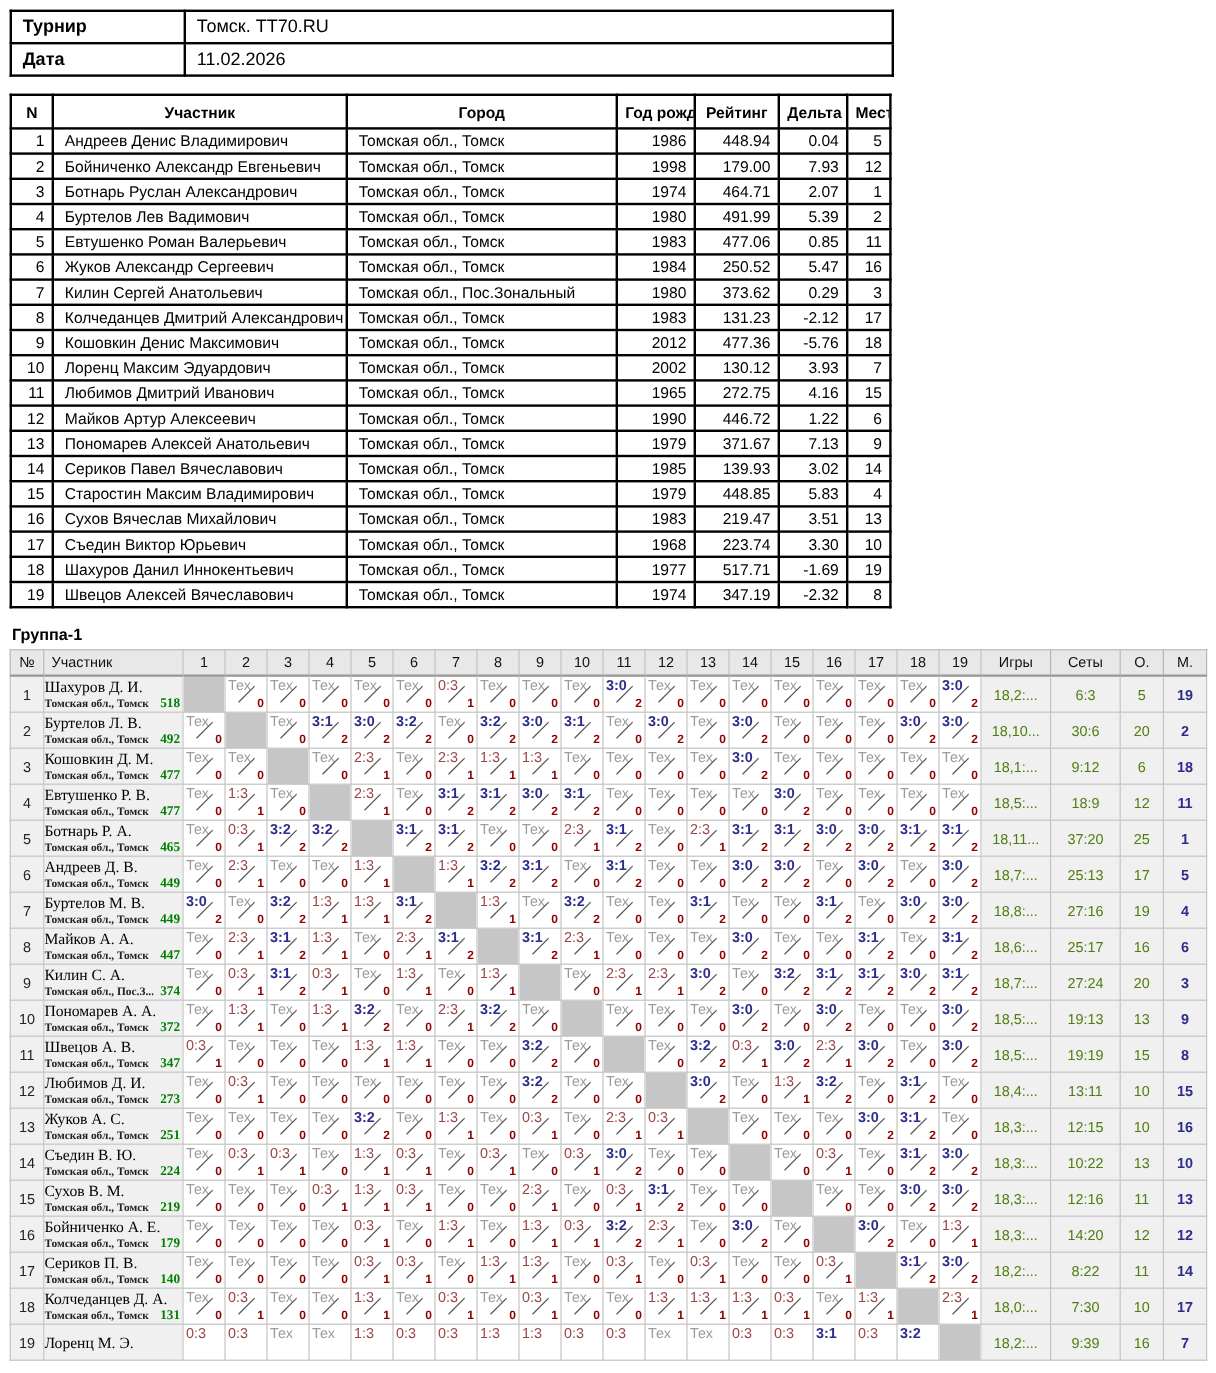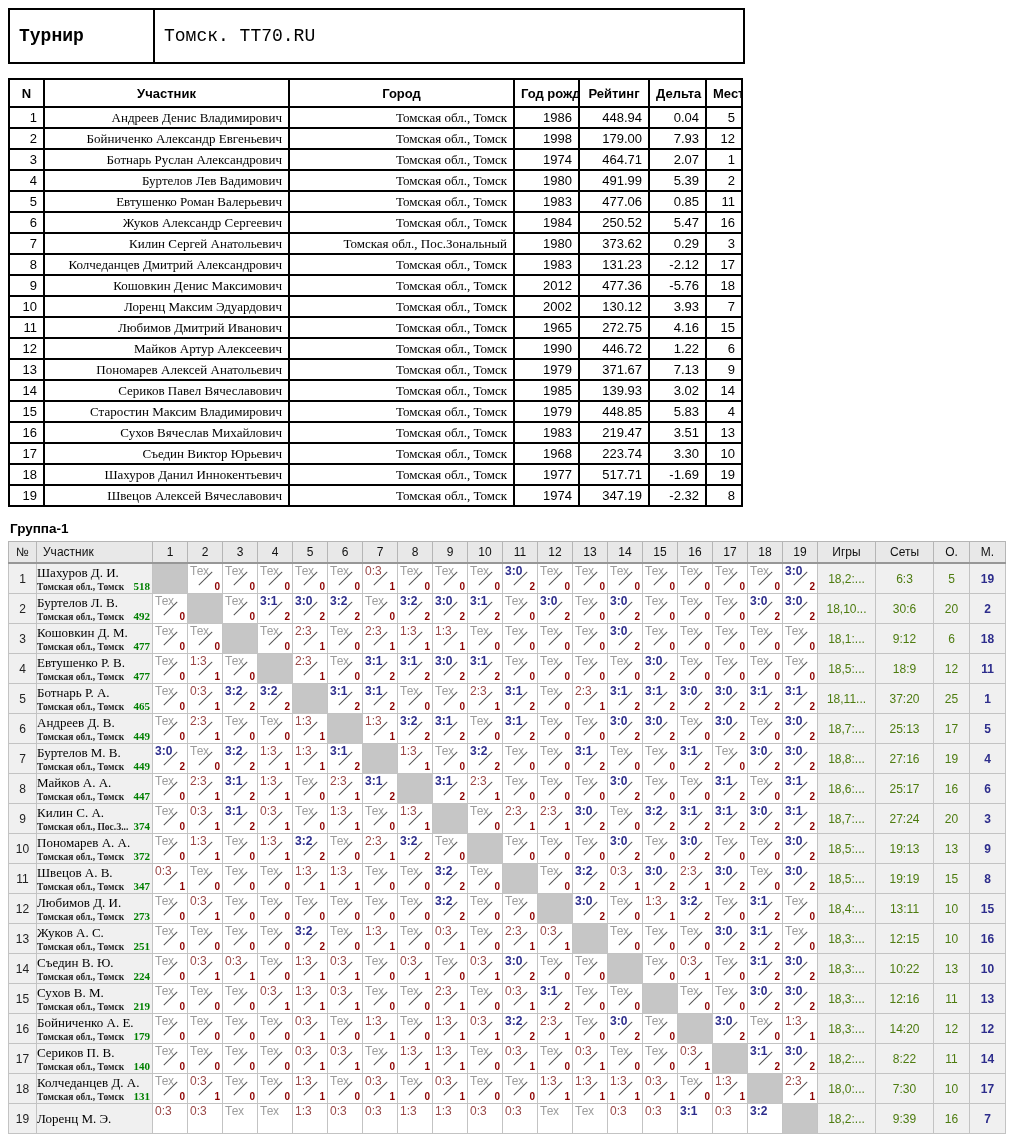--- a/index.html
+++ b/index.html
@@ -1,29 +1,29 @@
 <!DOCTYPE html>
 <html><head>
 <meta charset="utf-8">
 <style>
   html,body{margin:0;padding:0;background:#fff;}
   body{font-family:"Liberation Sans","DejaVu Sans",sans-serif;color:#000;}
   .wrap{padding:8px 0 10px 8px;width:1000px;}
 
   
   table.info{border-collapse:collapse;width:735px;table-layout:fixed;}
-  table.info td{border:2px solid #000;font-size:18px;padding:16px 9px;height:17px;vertical-align:middle;white-space:nowrap;overflow:hidden;font-family:Liberation Mono, monospace;}
+  table.info td{border:2px solid #000;font-size:15px;padding:4px 9px;height:17px;vertical-align:middle;white-space:nowrap;overflow:hidden;}
   table.info td.ilabel{font-weight:bold;}
 
   
   table.parts{border-collapse:collapse;width:733px;table-layout:fixed;margin-top:14px;}
   table.parts td{border:2px solid #000;font-size:13px;padding:1px 6px;height:17px;vertical-align:middle;white-space:nowrap;overflow:hidden;}
   table.parts thead td{font-weight:bold;text-align:center;height:24px;}
   table.parts td.r{text-align:right;}
-  table.parts td.l{text-align:right;padding-left:21px;font-family:Liberation Serif, serif;}
+  table.parts td.l{text-align:left;padding-left:9px;}
 
   
   .gtitle{font-size:13.5px;font-weight:bold;margin:14px 0 5px 2px;}
   table.group{border-collapse:collapse;table-layout:fixed;width:997px;}
   table.group td{border:1px solid #c3c3c3;padding:0;vertical-align:middle;font-size:12px;overflow:hidden;}
   table.group thead td{background:#e8e8e8;border:1px solid #b5b5b5;border-bottom:2px solid #979797;height:20px;text-align:center;color:#111;}
   table.group thead td.hname{text-align:left;padding-left:6px;}
   table.group tbody td{height:29px;}
   td.lbl{background:#f0f0f0;text-align:center;color:#222;}
   td.namec{background:#f0f0f0;padding:2px 3px 1px 6px;font-family:Liberation Serif, serif;}
@@ -50,20 +50,24 @@
   <table class="info">
     <colgroup>
         <col style="width:145px">
         <col style="width:590px">
       </colgroup>
     <tbody id="info-body">
         <tr>
           <td class="ilabel">Турнир</td>
           <td class="ivalue">Томск. TT70.RU</td>
         </tr>
+        <tr>
+          <td class="ilabel">Дата</td>
+          <td class="ivalue">11.02.2026</td>
+        </tr>
       </tbody>
   </table>
 
   <table class="parts">
     <colgroup>
       <col style="width:35px">
         <col style="width:245px">
         <col style="width:225px">
       <col style="width:65px">
         <col style="width:70px">

